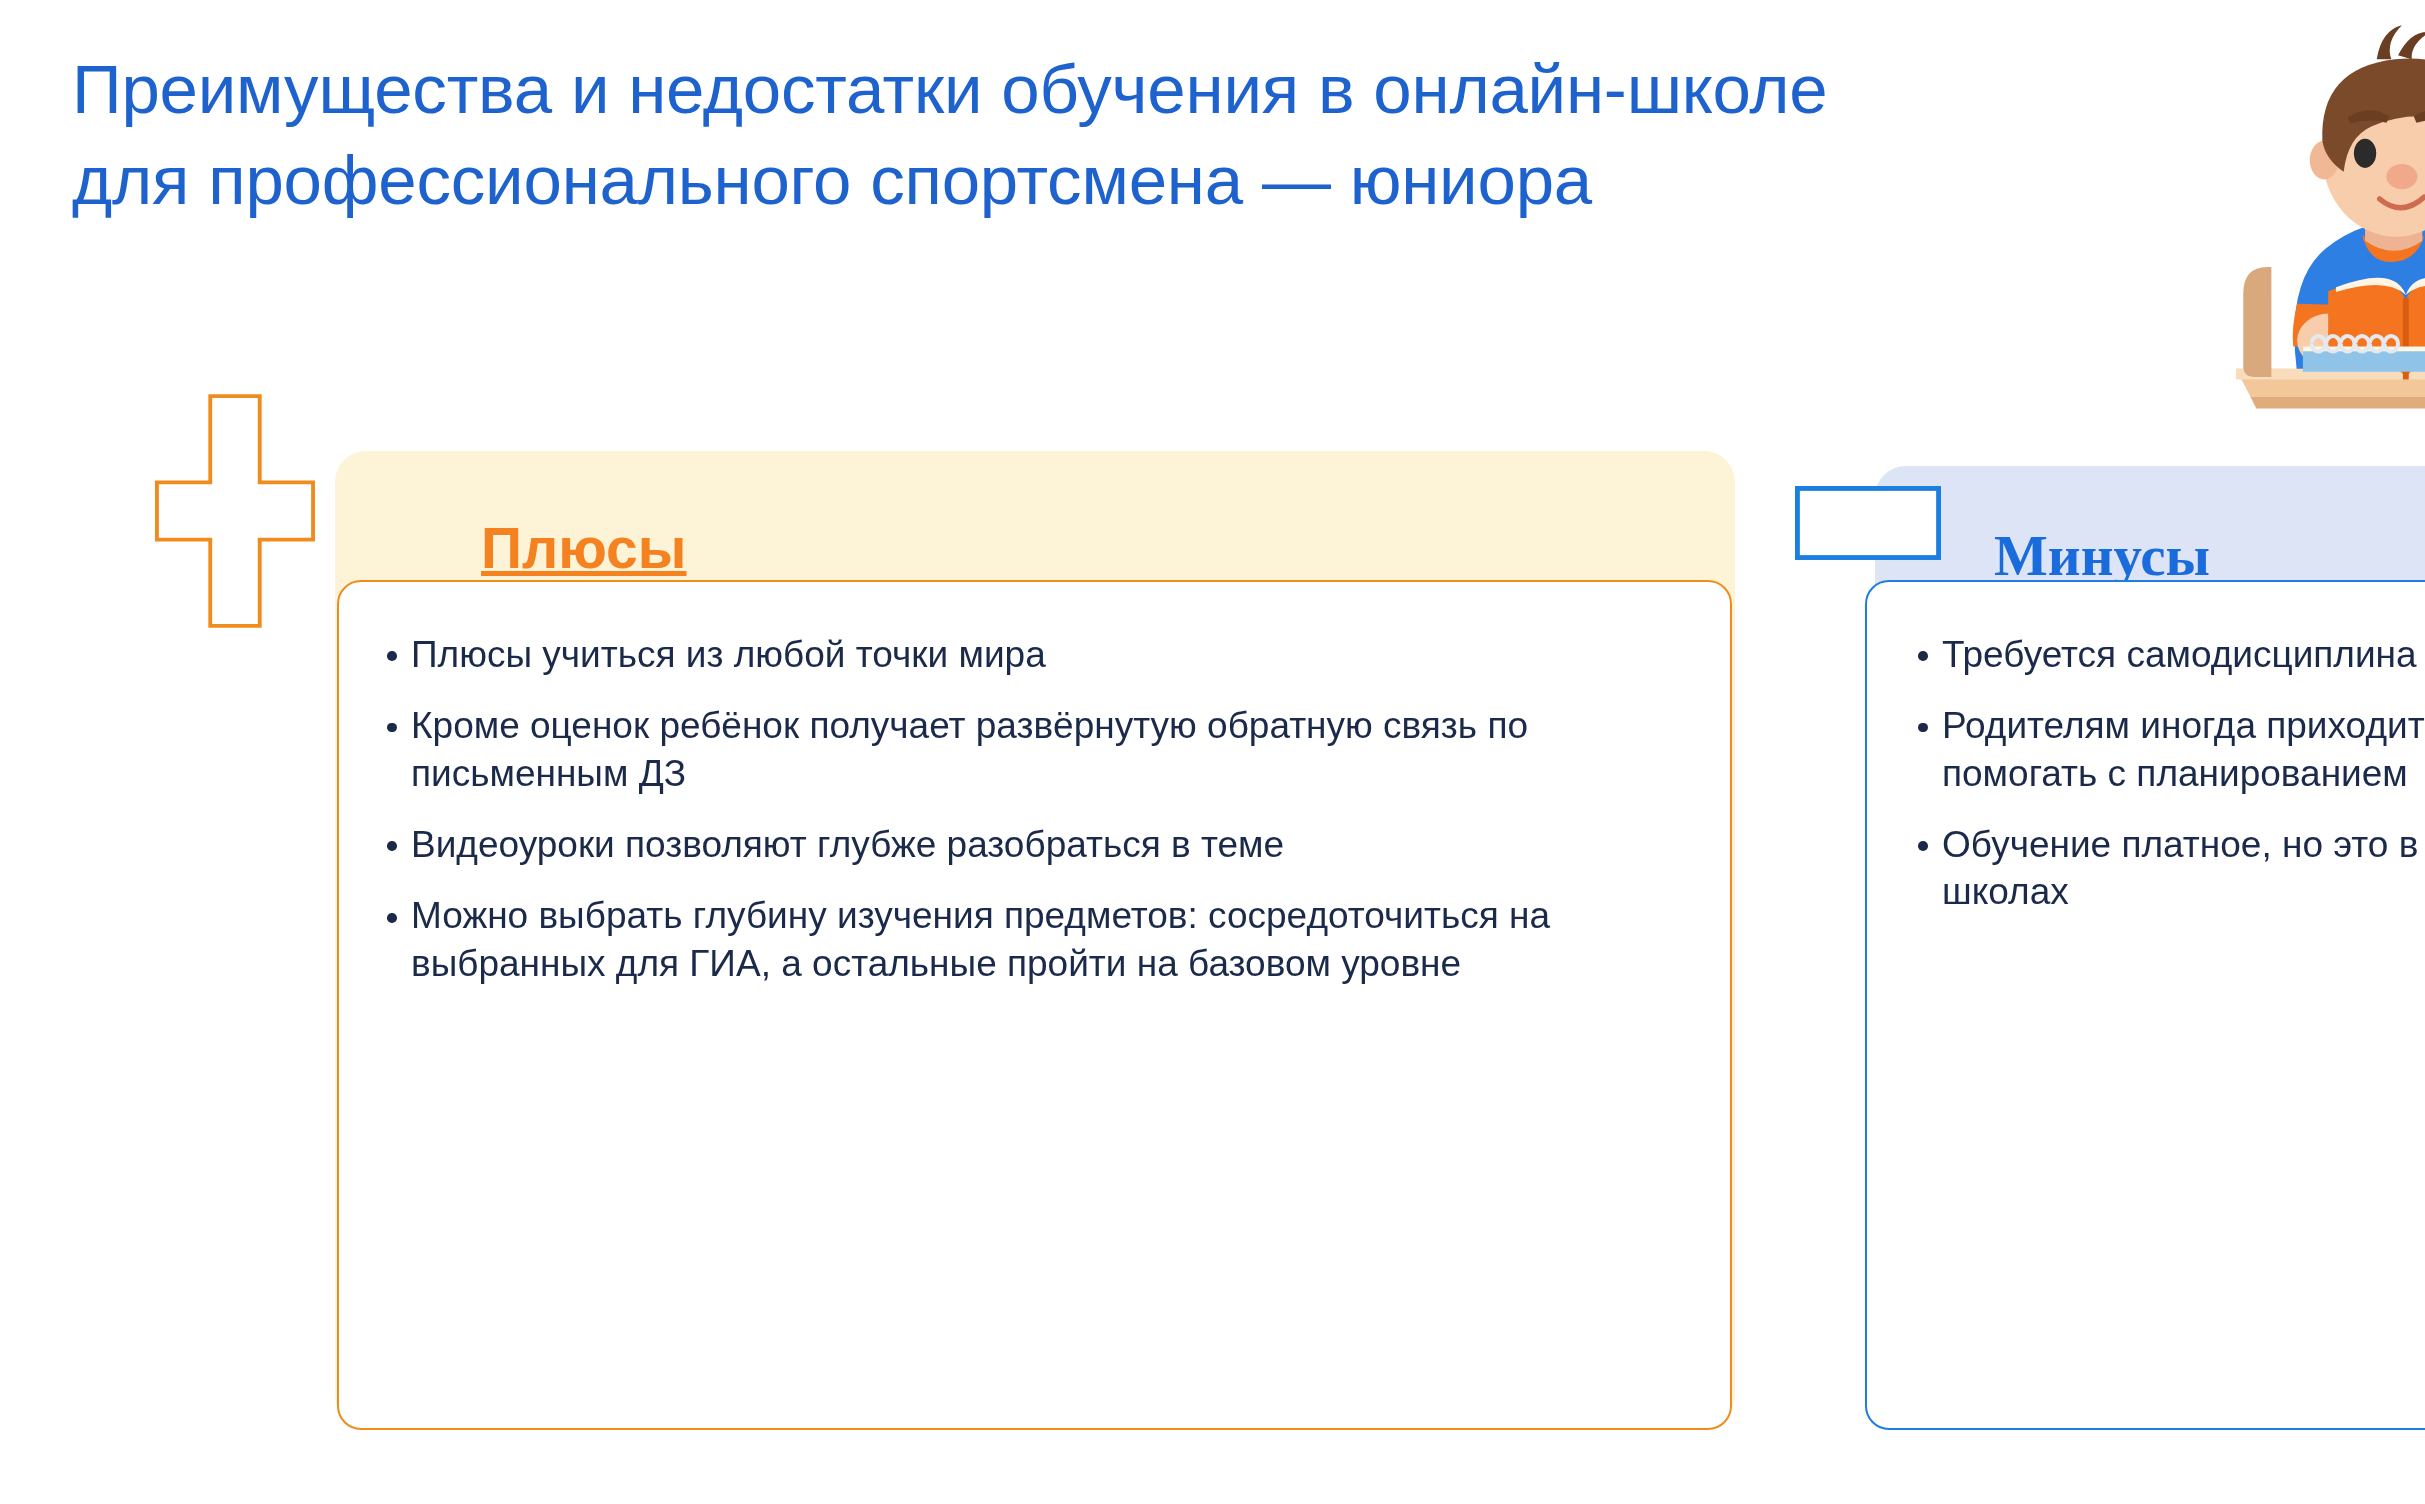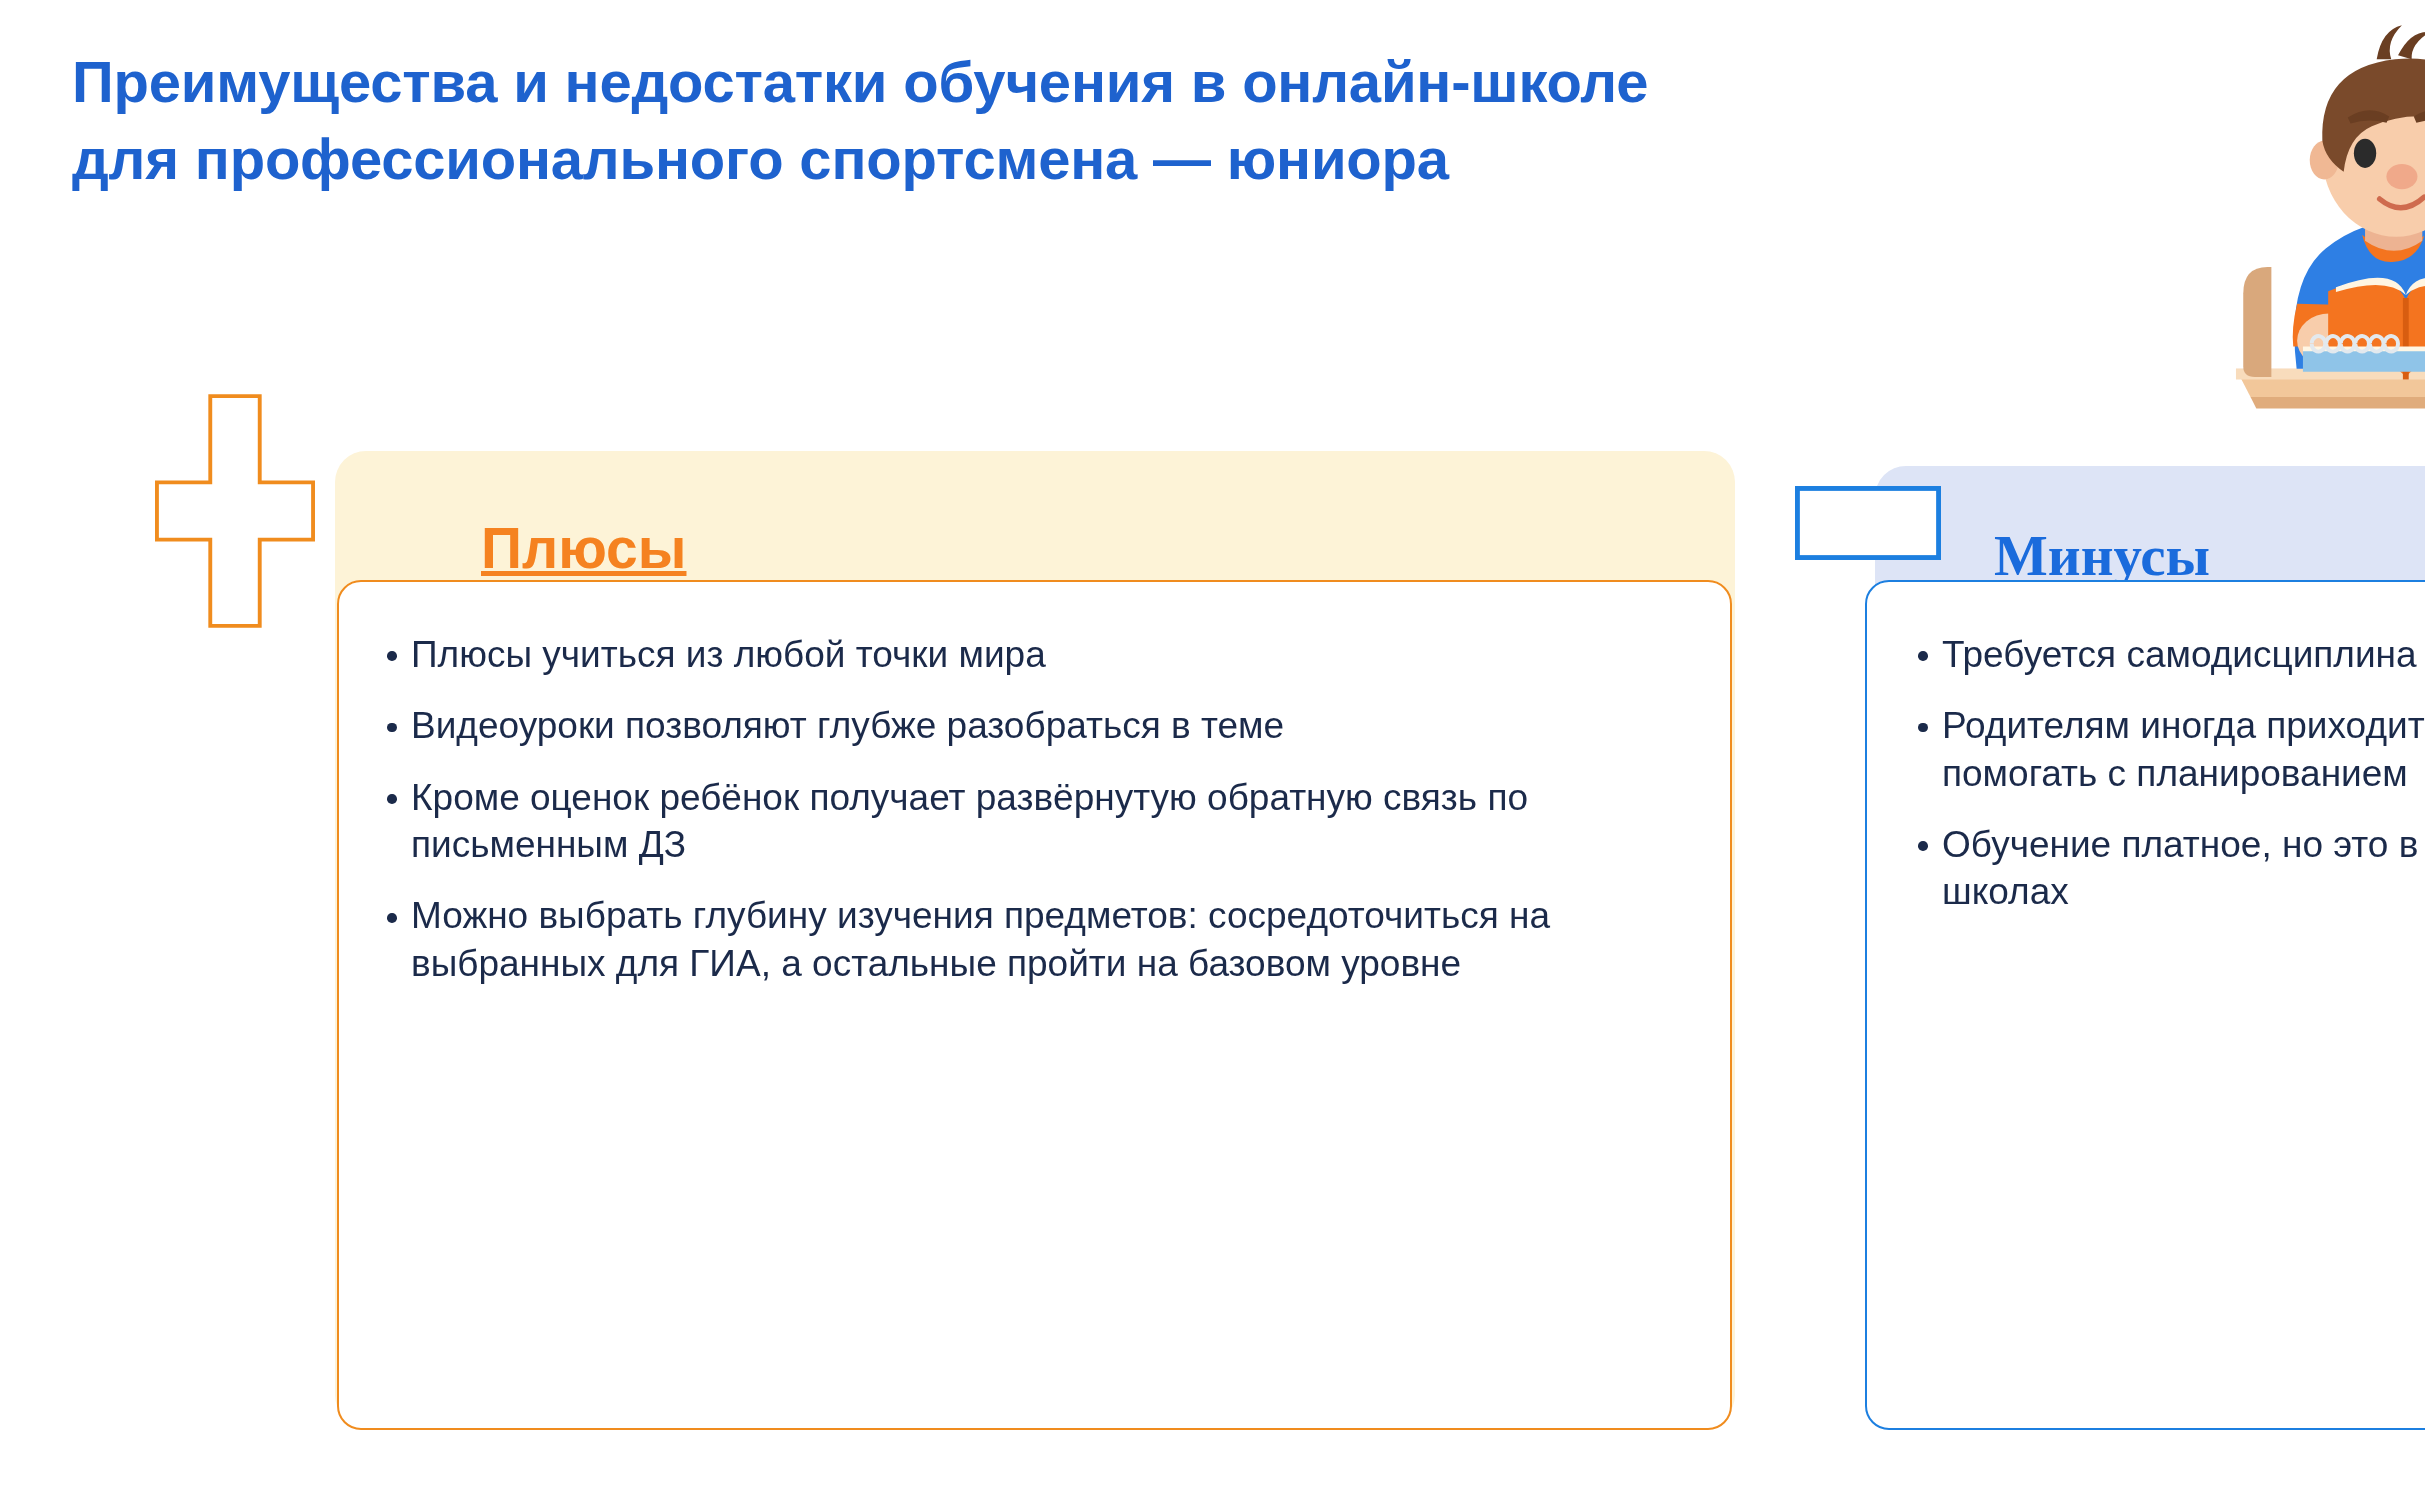--- a/index.html
+++ b/index.html
@@ -23,22 +23,22 @@
   }
 
   
   .title-block {
     position: absolute;
     left: 72px;
     top: 44px;
     width: 2212px;
   }
   .title-line {
-    font-size: 58px;
-    font-weight: bold;
+    font-size: 69px;
+    font-weight: normal;
     line-height: 1.32;
     color: #1E62CE;
     letter-spacing: -0.2px;
     white-space: nowrap;
   }
 
   
   .illustration {
     position: absolute;
     left: 2202px;
@@ -268,22 +268,22 @@
   <div class="card card-plus">
     <div class="card-head">
       <span class="card-title">Плюсы</span>
     </div>
   </div>
 
   <div class="panel panel-plus"></div>
 
   <ul class="bullets bullets-plus">
     <li class="bullet">Плюсы учиться из любой точки мира</li>
+    <li class="bullet">Кроме оценок ребёнок получает развёрнутую обратную связь по письменным ДЗ</li>
     <li class="bullet">Видеоуроки позволяют глубже разобраться в теме</li>
-    <li class="bullet">Кроме оценок ребёнок получает развёрнутую обратную связь по письменным ДЗ</li>
     <li class="bullet">Можно выбрать глубину изучения предметов: сосредоточиться на выбранных для ГИА, а остальные пройти на базовом уровне</li>
   </ul>
 
   <div class="card card-minus">
     <div class="card-head">
       <span class="card-title">Минусы</span>
     </div>
   </div>
 
   <div class="panel panel-minus"></div>

